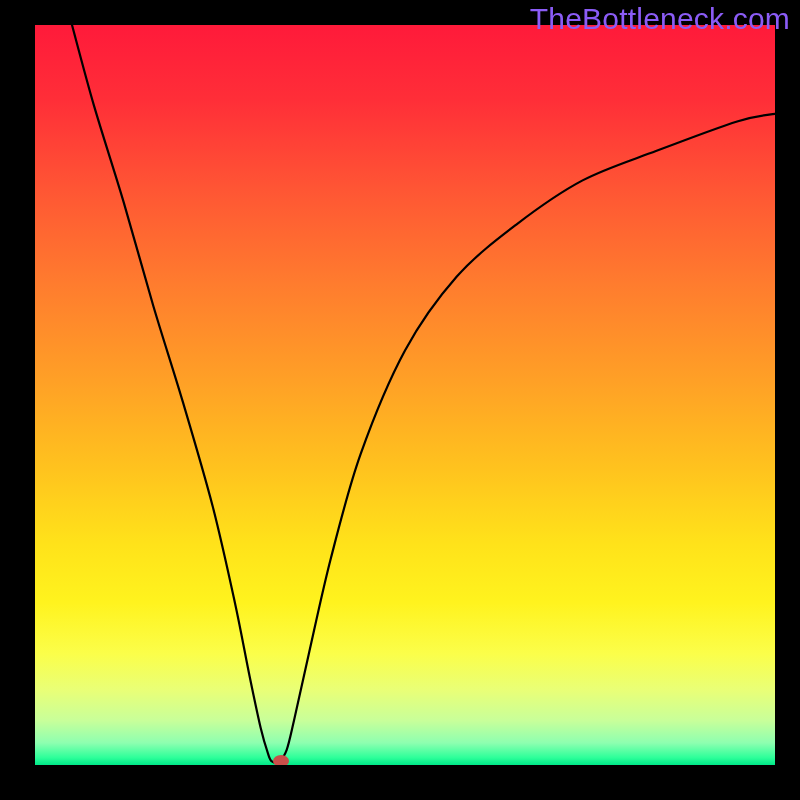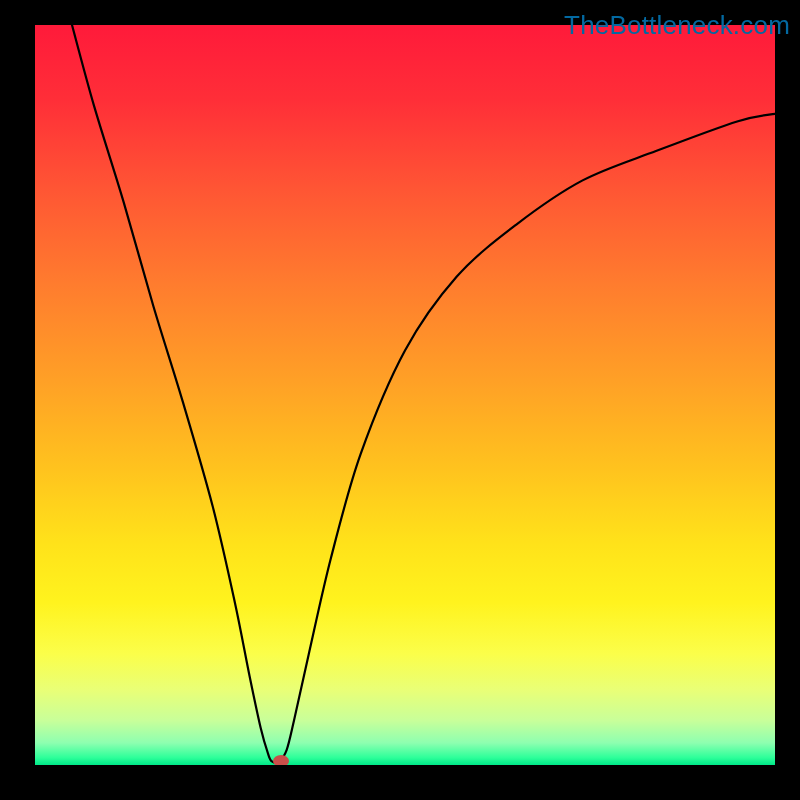--- a/index.html
+++ b/index.html
@@ -14,24 +14,24 @@
   .frame {
     position: absolute;
     left: 0;
     top: 0;
     width: 800px;
     height: 800px;
     background: #000;
   }
   .watermark {
     position: absolute;
-    top: 10px;
+    top: 2px;
     right: 10px;
-    color: #0369a1;
-    font-size: 26px;
+    color: #8b5cf6;
+    font-size: 30px;
     font-weight: 400;
     letter-spacing: 0.2px;
     z-index: 30;
   }
   .plot-area {
     position: absolute;
     left: 35px;
     top: 25px;
     width: 740px;
     height: 740px;

